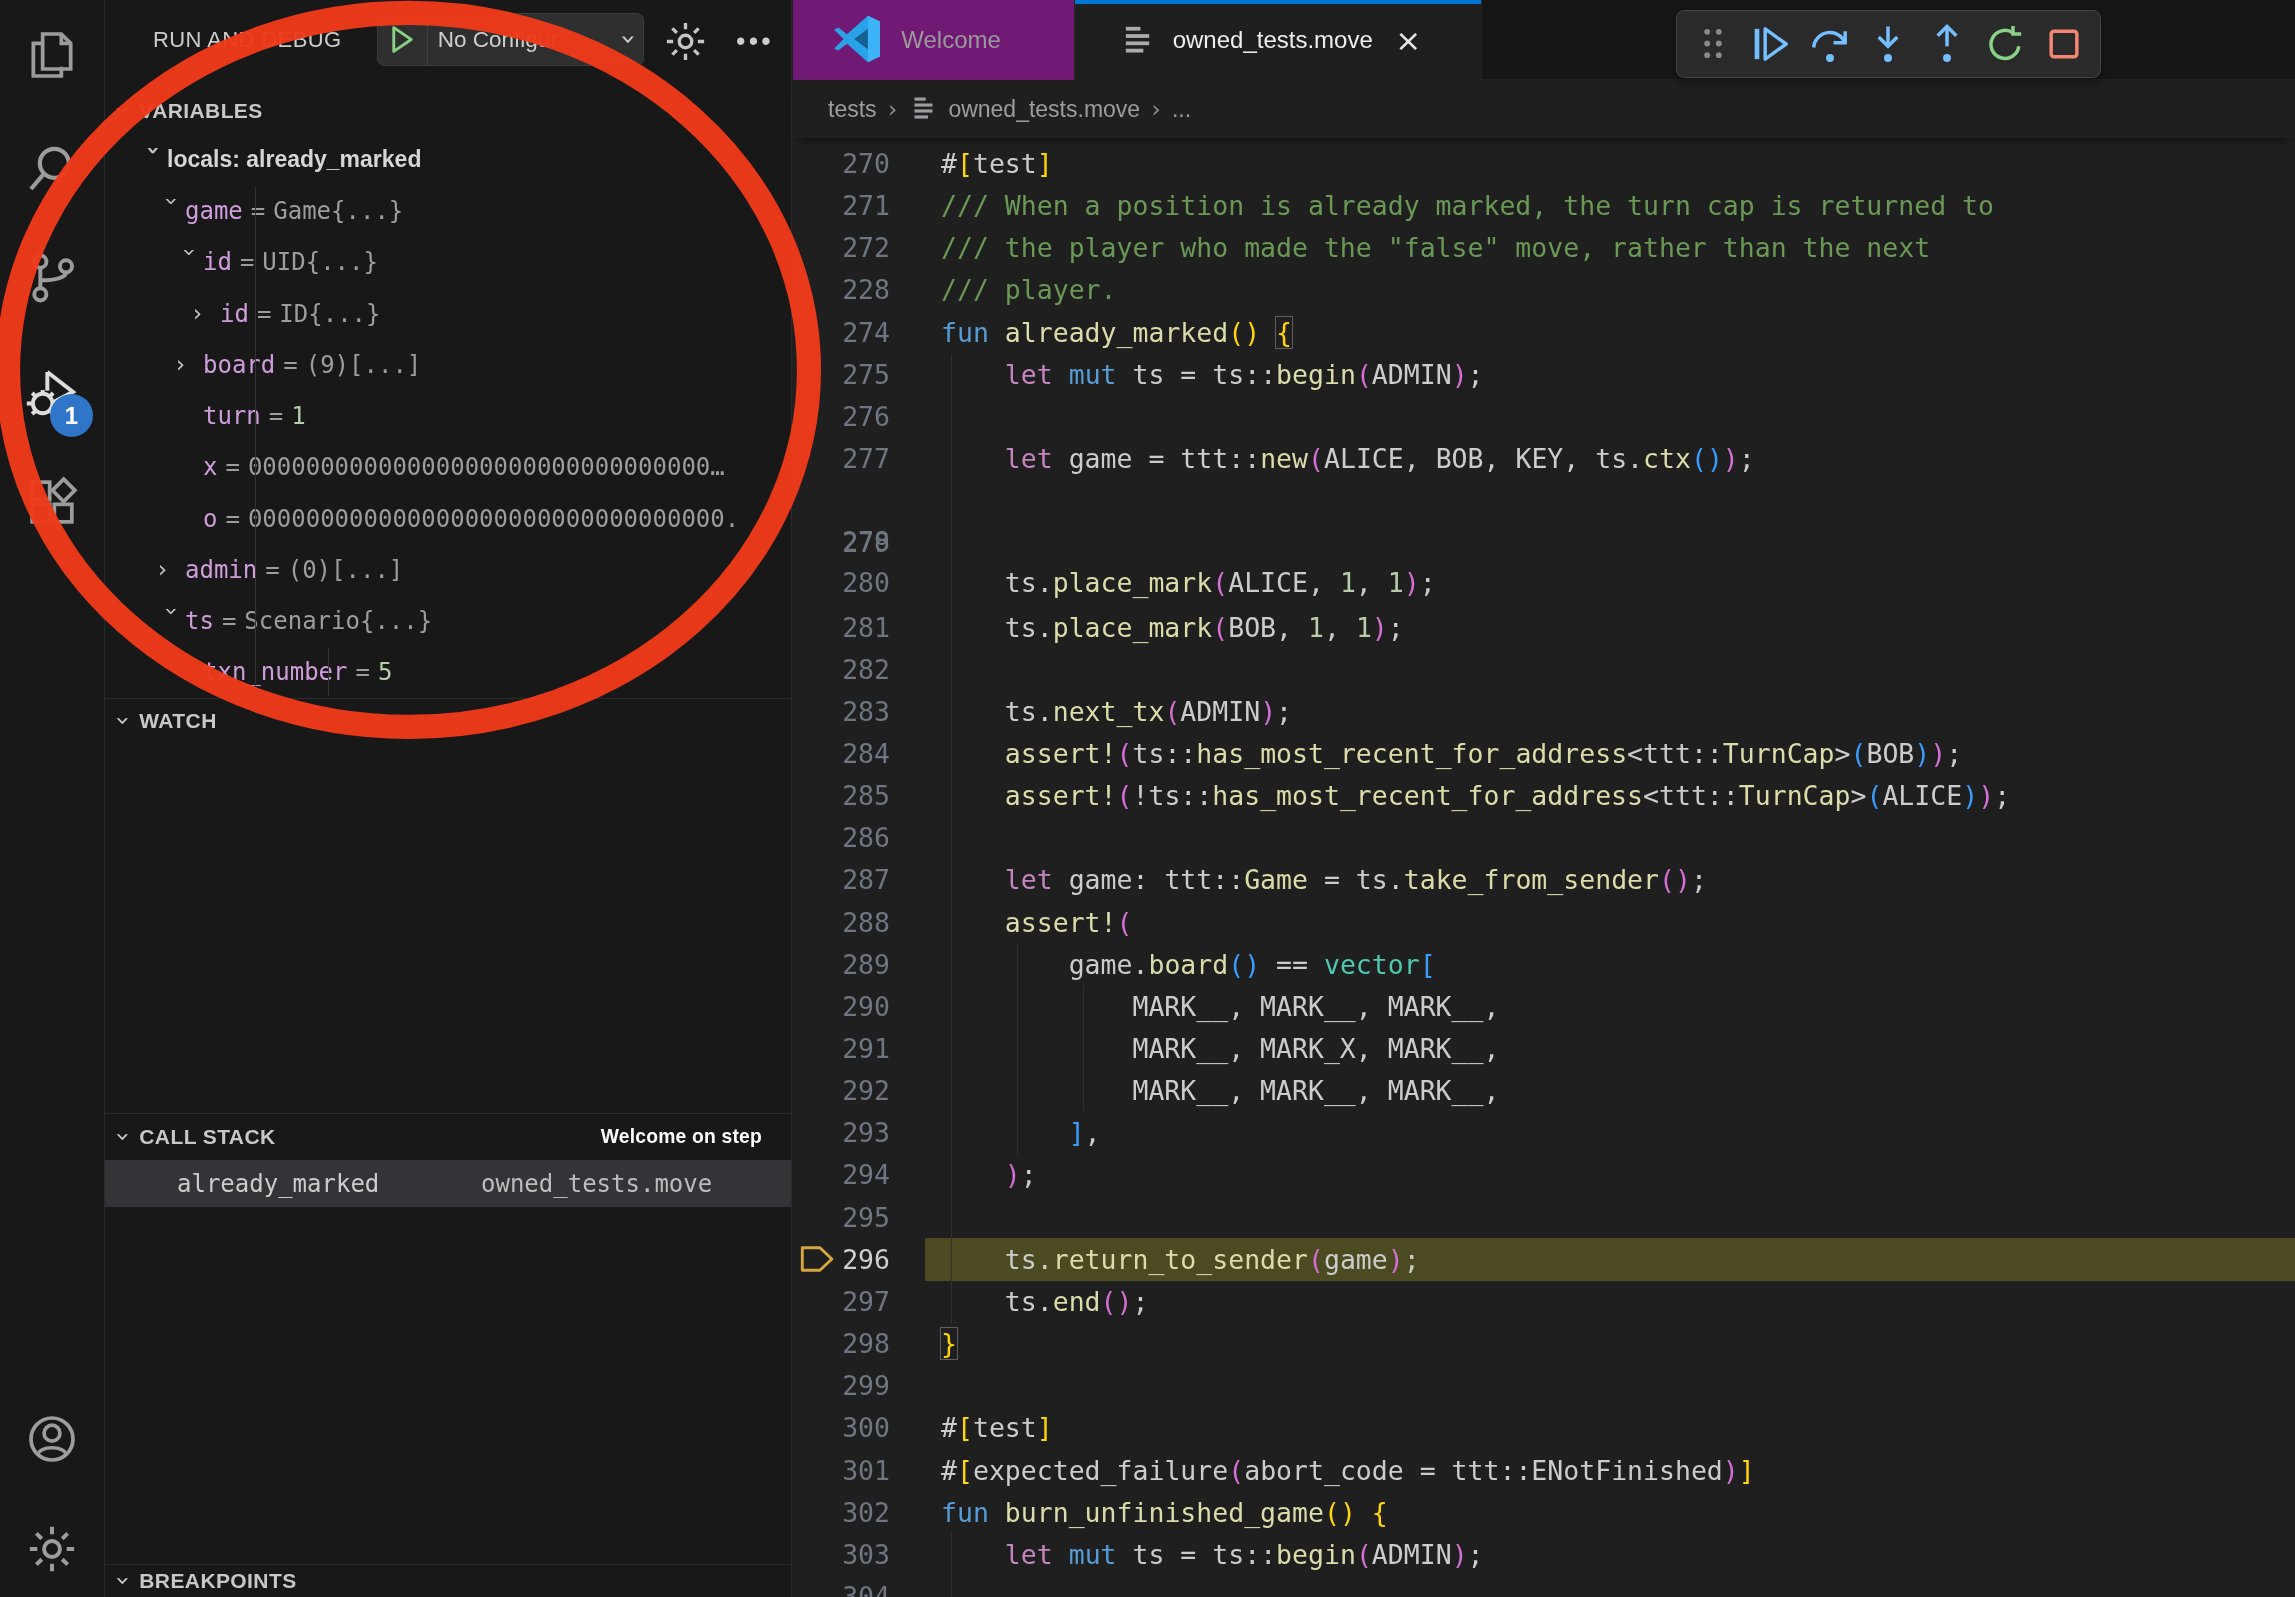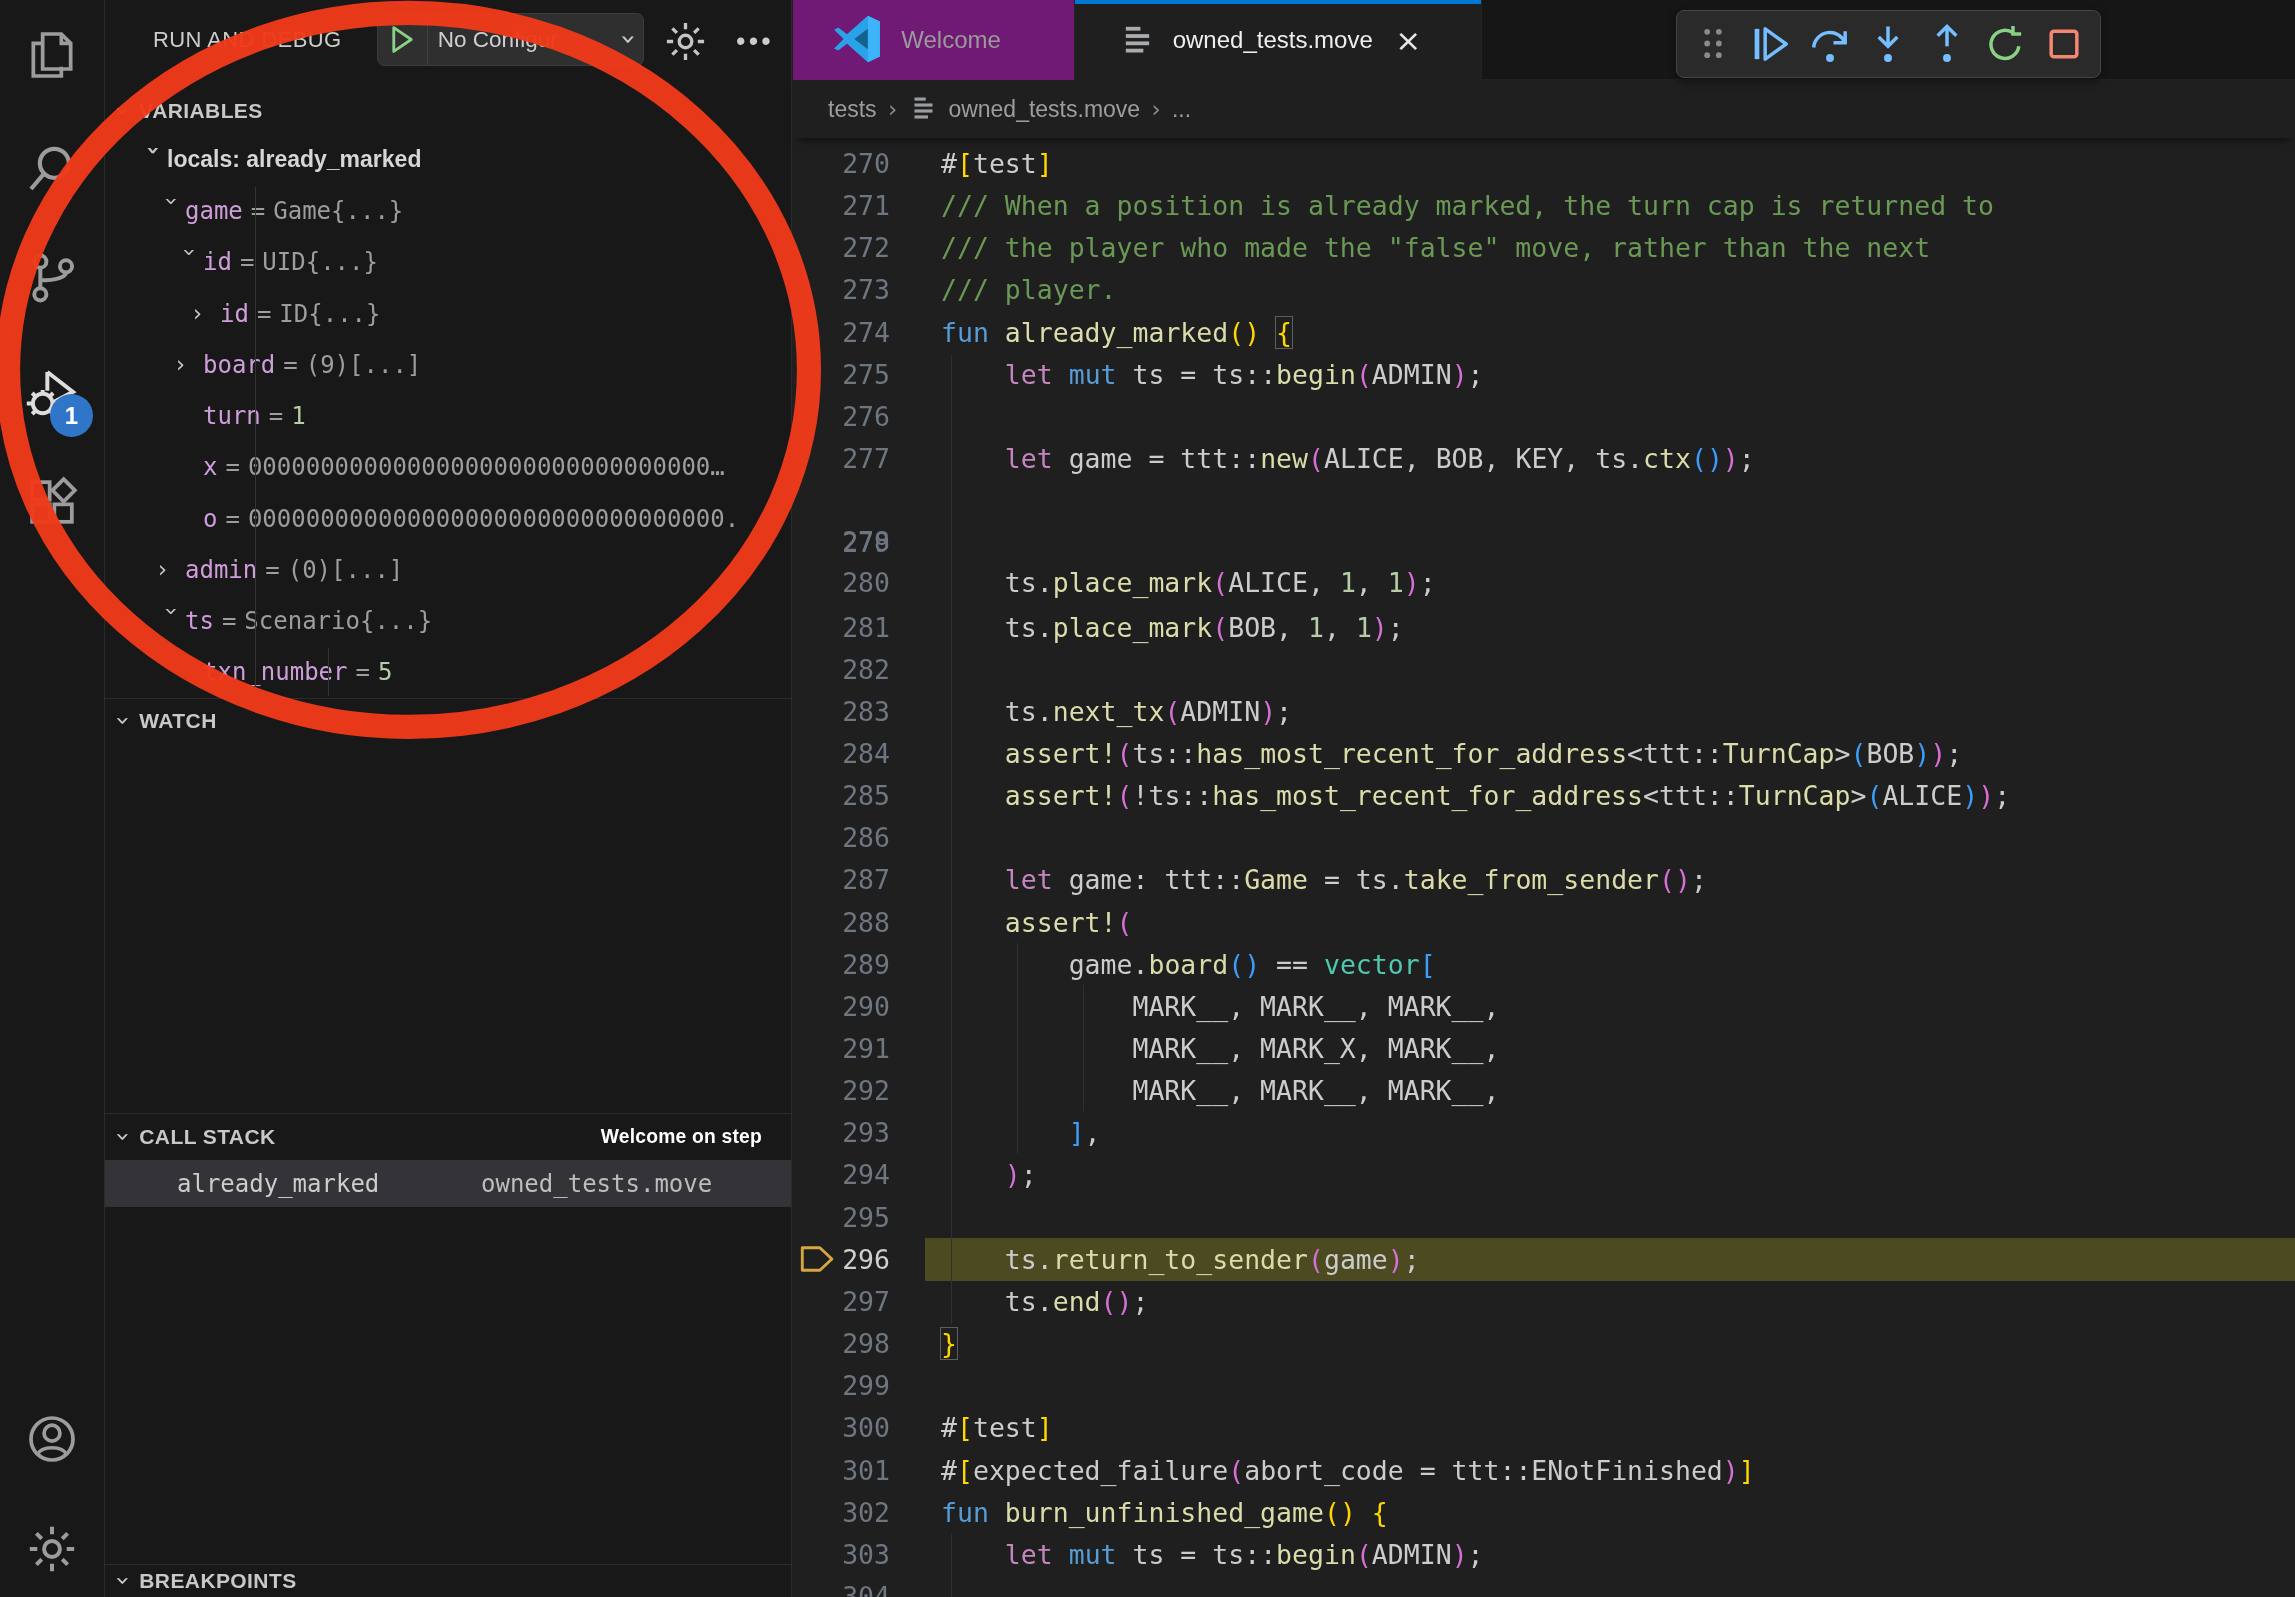--- a/index.html
+++ b/index.html
@@ -337,21 +337,21 @@
       <span class="crumb">owned_tests.move</span>
       <span class="crumb-sep">›</span>
       <span class="crumb">...</span>
     </div>
 
     <div id="code">
       <div id="code-lines">
           <div class="cl" style="top: 0px;"><span class="ln">270</span><span class="ct"><span class="tk-w">#</span><span class="tk-g">[</span><span class="tk-w">test</span><span class="tk-g">]</span></span></div>
           <div class="cl" style="top: 42px;"><span class="ln">271</span><span class="ct"><span class="tk-c">/// When a position is already marked, the turn cap is returned to</span></span></div>
           <div class="cl" style="top: 84px;"><span class="ln">272</span><span class="ct"><span class="tk-c">/// the player who made the "false" move, rather than the next</span></span></div>
-          <div class="cl" style="top: 126px;"><span class="ln">273</span><span class="ct"><span class="tk-c">/// player.</span></span></div>
+          <div class="cl" style="top: 126px;"><span class="ln">228</span><span class="ct"><span class="tk-c">/// player.</span></span></div>
           <div class="cl" style="top: 169px;"><span class="ln">274</span><span class="ct"><span class="tk-kb">fun</span><span class="tk-w"> </span><span class="tk-fn">already_marked</span><span class="tk-g">()</span><span class="tk-w"> </span><span class="tk-gx">{</span></span></div>
           <div class="cl" style="top: 211px;"><span class="ln">275</span><span class="ct"><span class="tk-w">    </span><span class="tk-kp">let</span><span class="tk-w"> </span><span class="tk-kb">mut</span><span class="tk-w"> ts = ts::</span><span class="tk-fn">begin</span><span class="tk-o">(</span><span class="tk-w">ADMIN</span><span class="tk-o">)</span><span class="tk-w">;</span></span></div>
           <div class="cl" style="top: 253px;"><span class="ln">276</span><span class="ct"></span></div>
           <div class="cl" style="top: 295px;"><span class="ln">277</span><span class="ct"><span class="tk-w">    </span><span class="tk-kp">let</span><span class="tk-w"> game = ttt::</span><span class="tk-fn">new</span><span class="tk-o">(</span><span class="tk-w">ALICE, BOB, KEY, ts.</span><span class="tk-fn">ctx</span><span class="tk-b">()</span><span class="tk-o">)</span><span class="tk-w">;</span></span></div>
           <div class="cl" style="top: 334px; margin-top: 44px;"><span class="ln">278</span></div>
           <div class="cl" style="top: 379px;"><span class="ln">279</span><span class="ct"></span></div>
           <div class="cl" style="top: 419px; text-decoration: underline;"><span class="ln">280</span><span class="ct"><span class="tk-w">    ts.</span><span class="tk-fn">place_mark</span><span class="tk-o">(</span><span class="tk-w">ALICE, </span><span class="tk-num">1</span><span class="tk-w">, </span><span class="tk-num">1</span><span class="tk-o">)</span><span class="tk-w">;</span></span></div>
           <div class="cl" style="top: 464px;"><span class="ln">281</span><span class="ct"><span class="tk-w">    ts.</span><span class="tk-fn">place_mark</span><span class="tk-o">(</span><span class="tk-w">BOB, </span><span class="tk-num">1</span><span class="tk-w">, </span><span class="tk-num">1</span><span class="tk-o">)</span><span class="tk-w">;</span></span></div>
           <div class="cl" style="top: 506px;"><span class="ln">282</span><span class="ct"></span></div>
           <div class="cl" style="top: 548px;"><span class="ln">283</span><span class="ct"><span class="tk-w">    ts.</span><span class="tk-fn">next_tx</span><span class="tk-o">(</span><span class="tk-w">ADMIN</span><span class="tk-o">)</span><span class="tk-w">;</span></span></div>

